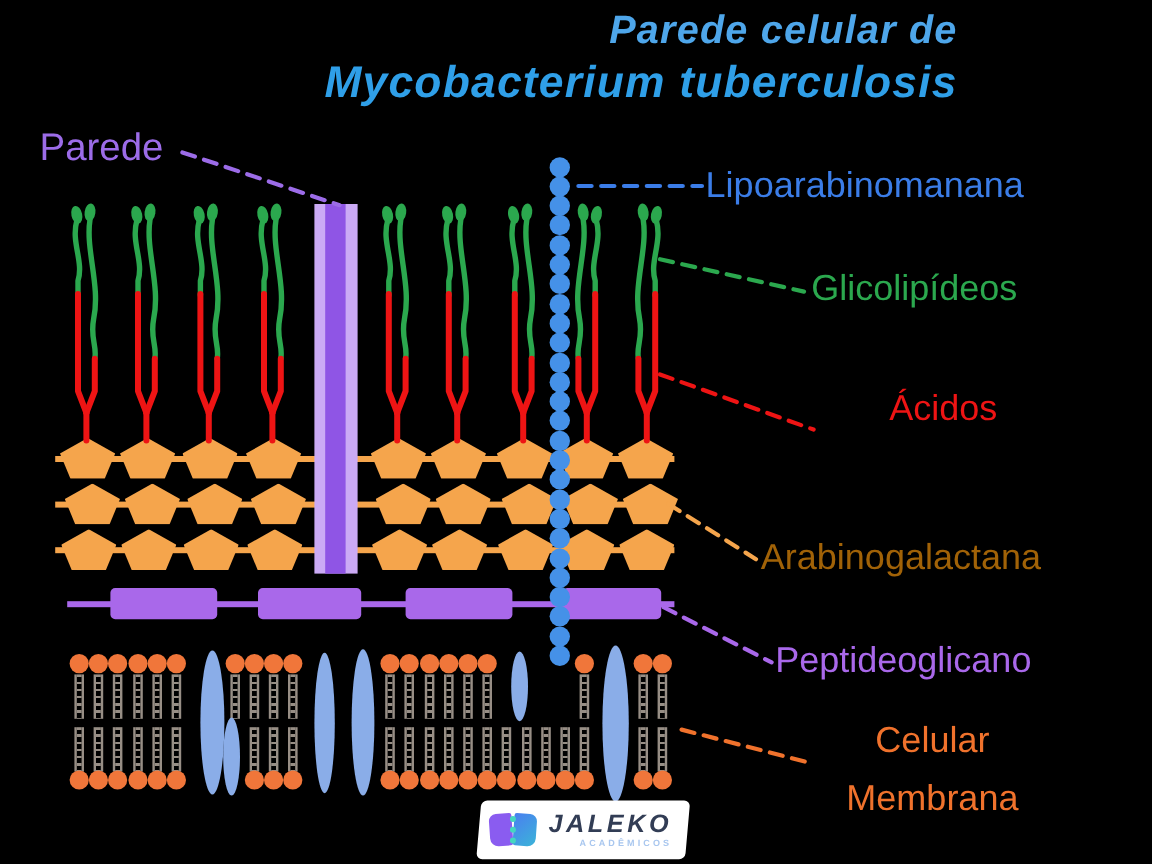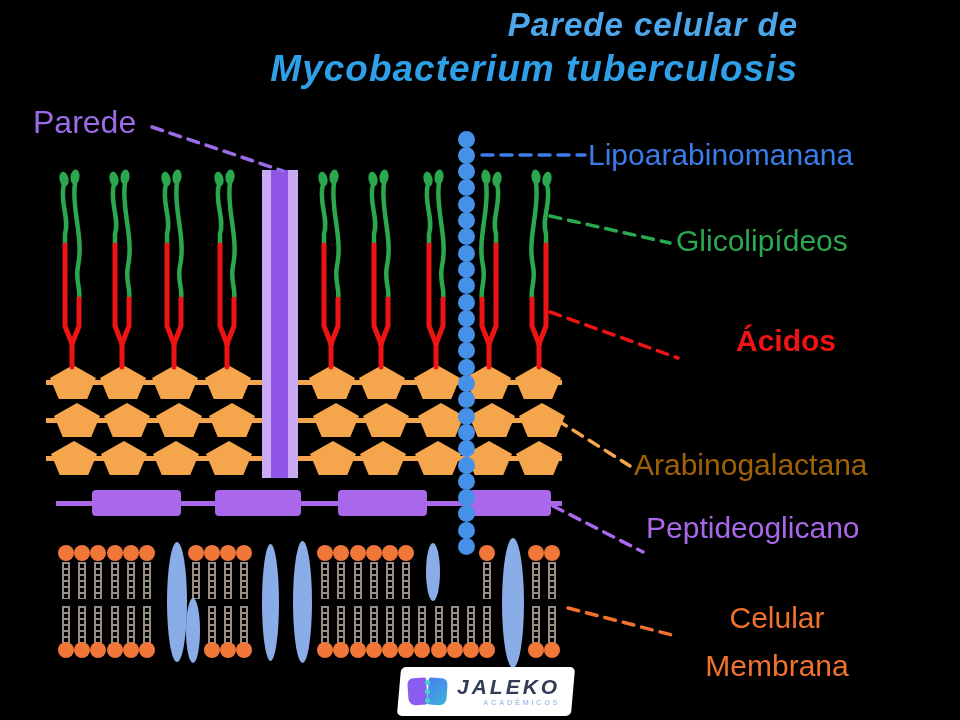--- a/index.html
+++ b/index.html
@@ -7,23 +7,23 @@
          font-family:"Liberation Sans", sans-serif;}
   
   #title{position:absolute;left:0;top:6px;width:798px;text-align:right;z-index:60;text-decoration:underline;}
   #title .t1{font-size:33px;font-style:italic;font-weight:600;letter-spacing:1px;}
   #title .t2{font-size:37px;font-style:italic;font-weight:800;letter-spacing:1px;margin-top:4px;padding-left:17px;}
   
   .lab{position:absolute;font-size:30px;font-weight:500;white-space:nowrap;z-index:55;}
   #lab-porina{left:33px;top:104px;font-size:32px;}
   #lab-lipoarabinomanana{left:588px;top:138px;}
   #lab-glicolipideos{left:676px;top:224px;}
-  #lab-acidos-micolicos{left:611px;top:318px;width:350px;text-align:center;line-height:45px;white-space:normal;font-weight:bold;}
+  #lab-acidos-micolicos{left:611px;top:318px;width:350px;text-align:center;line-height:45px;white-space:normal;}
   #lab-arabinogalactana{left:634px;top:448px;}
-  #lab-peptideoglicano{left:646px;top:511px;}
+  #lab-peptideoglicano{left:646px;top:534px;}
   #lab-membrana-celular{left:602px;top:594px;width:350px;text-align:center;line-height:48px;white-space:normal;}
   
   #shapes{position:absolute;left:0;top:0;width:960px;height:720px;}
   #connectors{position:absolute;left:0;top:0;z-index:45;pointer-events:none;}
   
   #logo{position:absolute;left:399px;top:667px;width:174px;height:49px;background:#fff;
         border-radius:5px;transform:skewX(-5deg);z-index:70;display:flex;align-items:center;padding:0 8px;box-sizing:border-box;}
   .logo-book{position:relative;width:42px;height:32px;transform:skewX(5deg);}
   .page{position:absolute;top:2px;width:19px;height:27px;}
   .page-l{left:1px;background:#8a5cf0;border-radius:6px 2px 2px 7px;transform:rotate(-4deg);}

